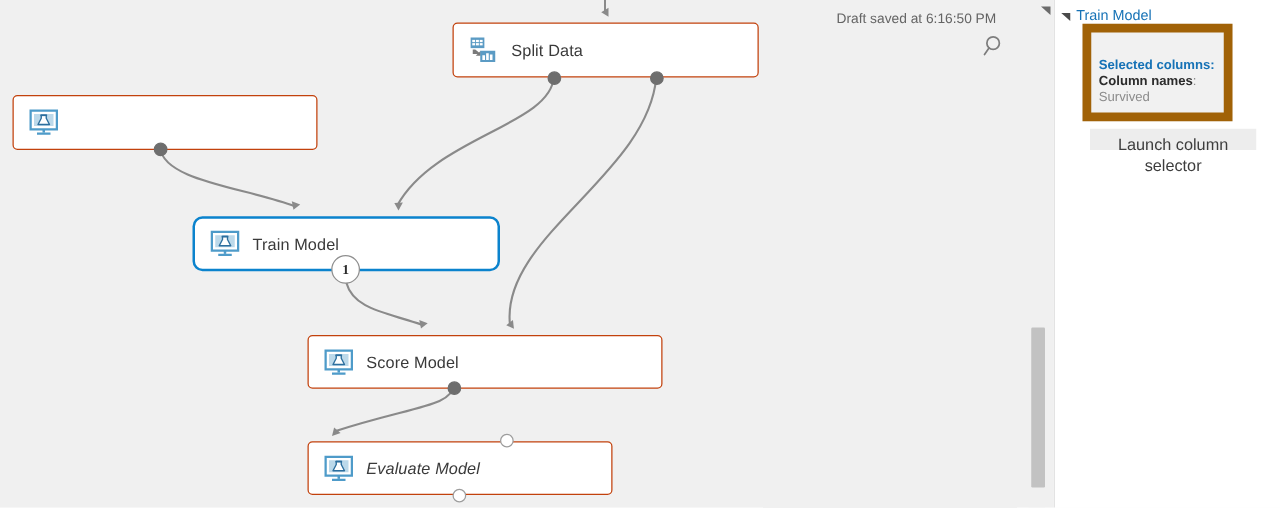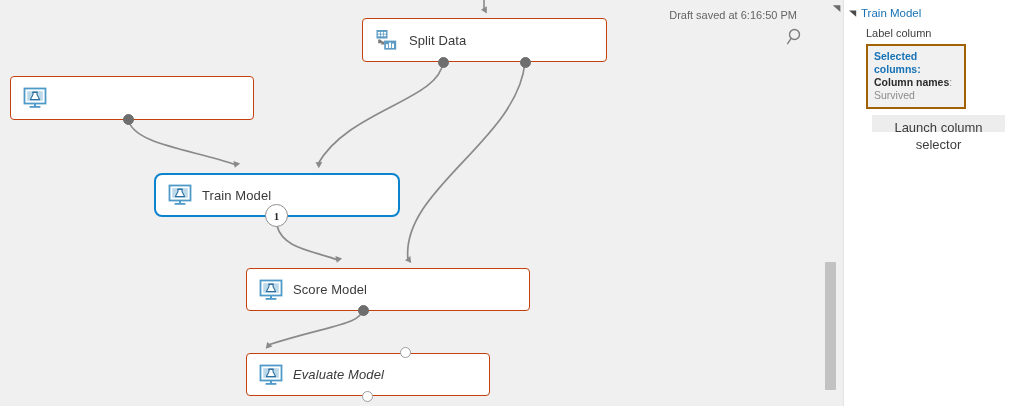--- a/index.html
+++ b/index.html
@@ -173,24 +173,24 @@
     padding: 0 8px 0 22px;
   }
   .field-label {
     font-size: 11px;
     color: #3d3d3d;
     margin-top: 8px;
     margin-bottom: 5px;
   }
   .selected-columns-box {
     box-sizing: border-box;
-    border: 2px solid #a16207;
+    border: 7px solid #a16207;
     background: #f1f1f1;
-    padding: 4px 6px 5px 6px;
-    width: 100px;
+    padding: 20px 6px 5px 6px;
+    width: 120px;
   }
   .sc-line1 {
     font-size: 10.5px;
     font-weight: bold;
     color: #1672b6;
     line-height: 13px;
   }
   .sc-line2 {
     font-size: 10.5px;
     line-height: 13px;
@@ -346,21 +346,20 @@
 
   <div class="panel-header">
     <svg class="panel-caret" viewBox="0 0 9 9" xmlns="http://www.w3.org/2000/svg">
       <path d="M8.2,1.4 L1.0,1.4 L8.2,7.8 Z" fill="#4a4a4a"></path>
     </svg>
     <span class="panel-title">Train Model</span>
   </div>
 
   <div class="panel-body">
 
-    <div class="field-label">Label column</div>
 
     <div class="selected-columns-box">
       <div class="sc-line1">Selected columns:</div>
       <div class="sc-line2">
         <span class="sc-key">Column names</span><span class="sc-val">: </span><span class="sc-val">Survived</span>
       </div>
     </div>
 
     <button class="panel-button">Launch column selector</button>
   </div>

